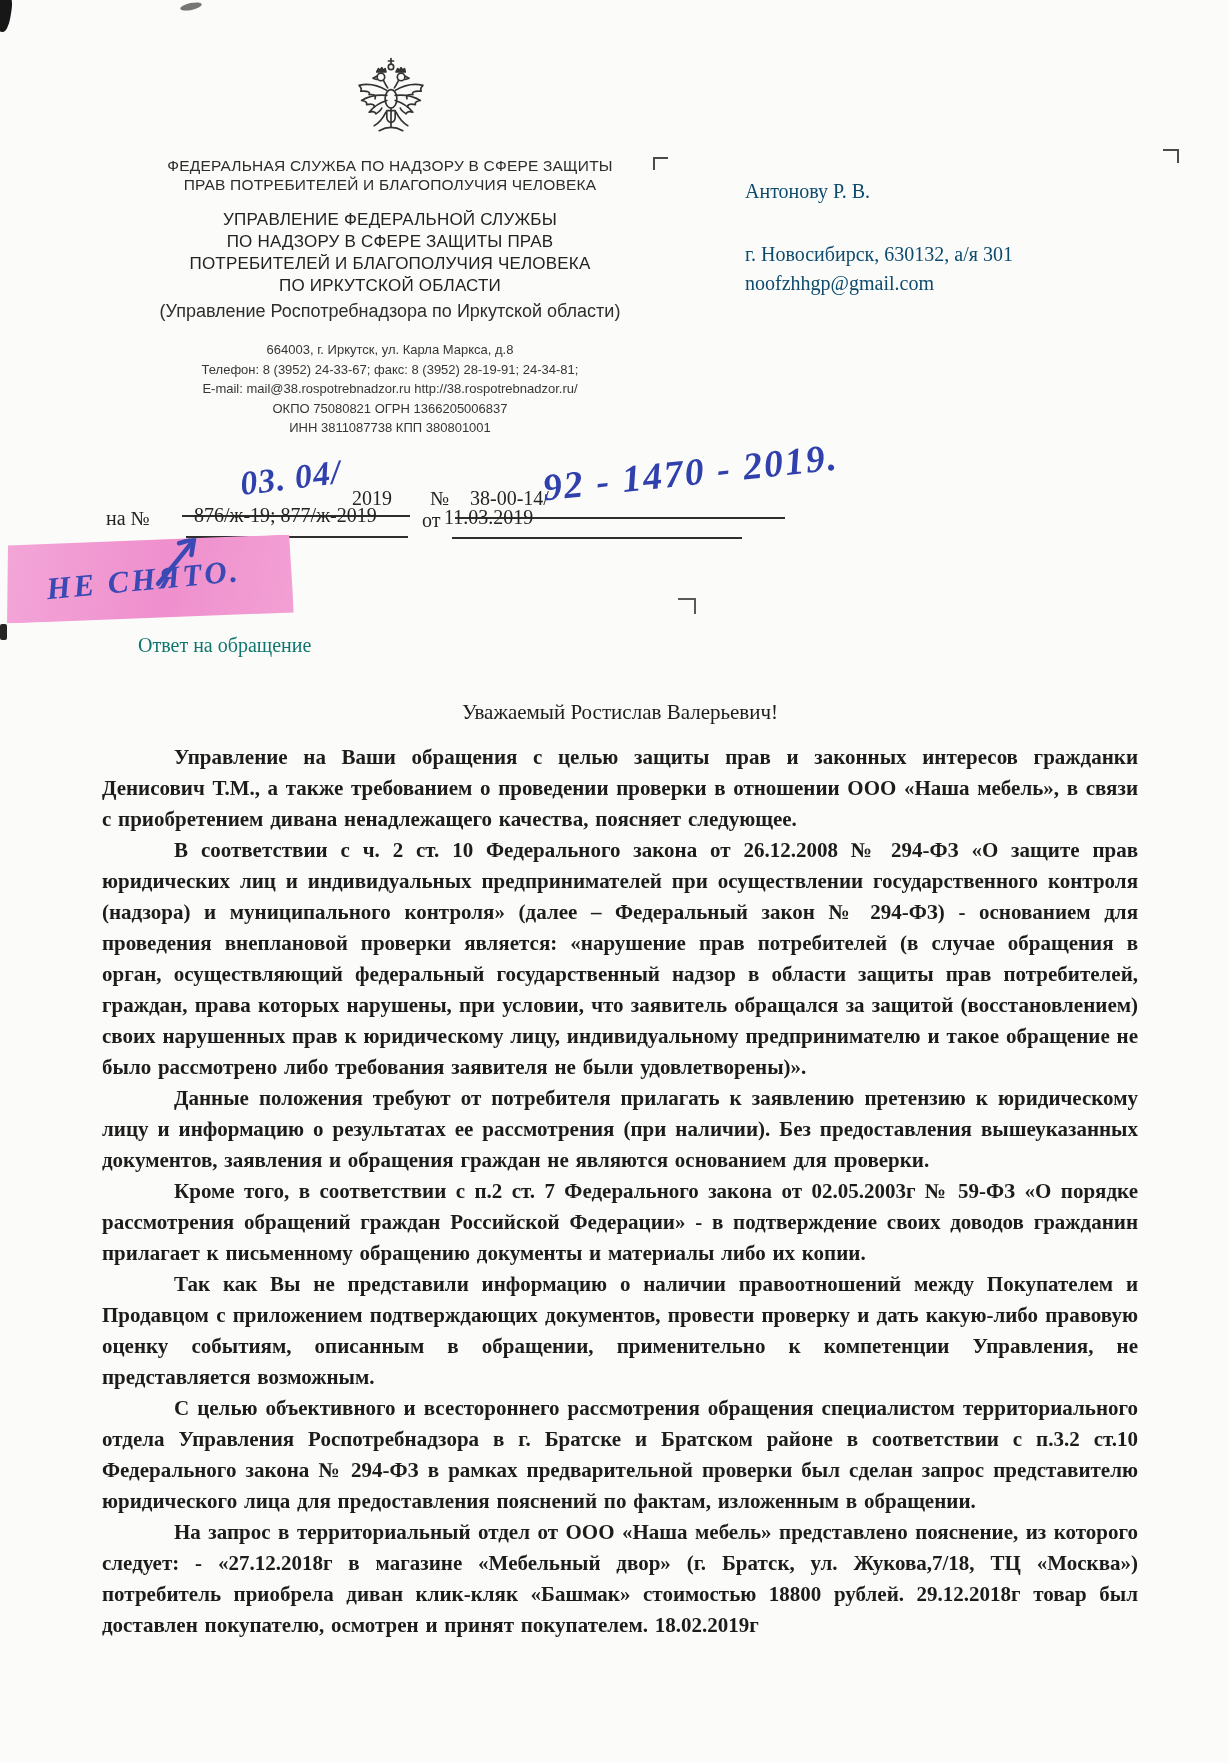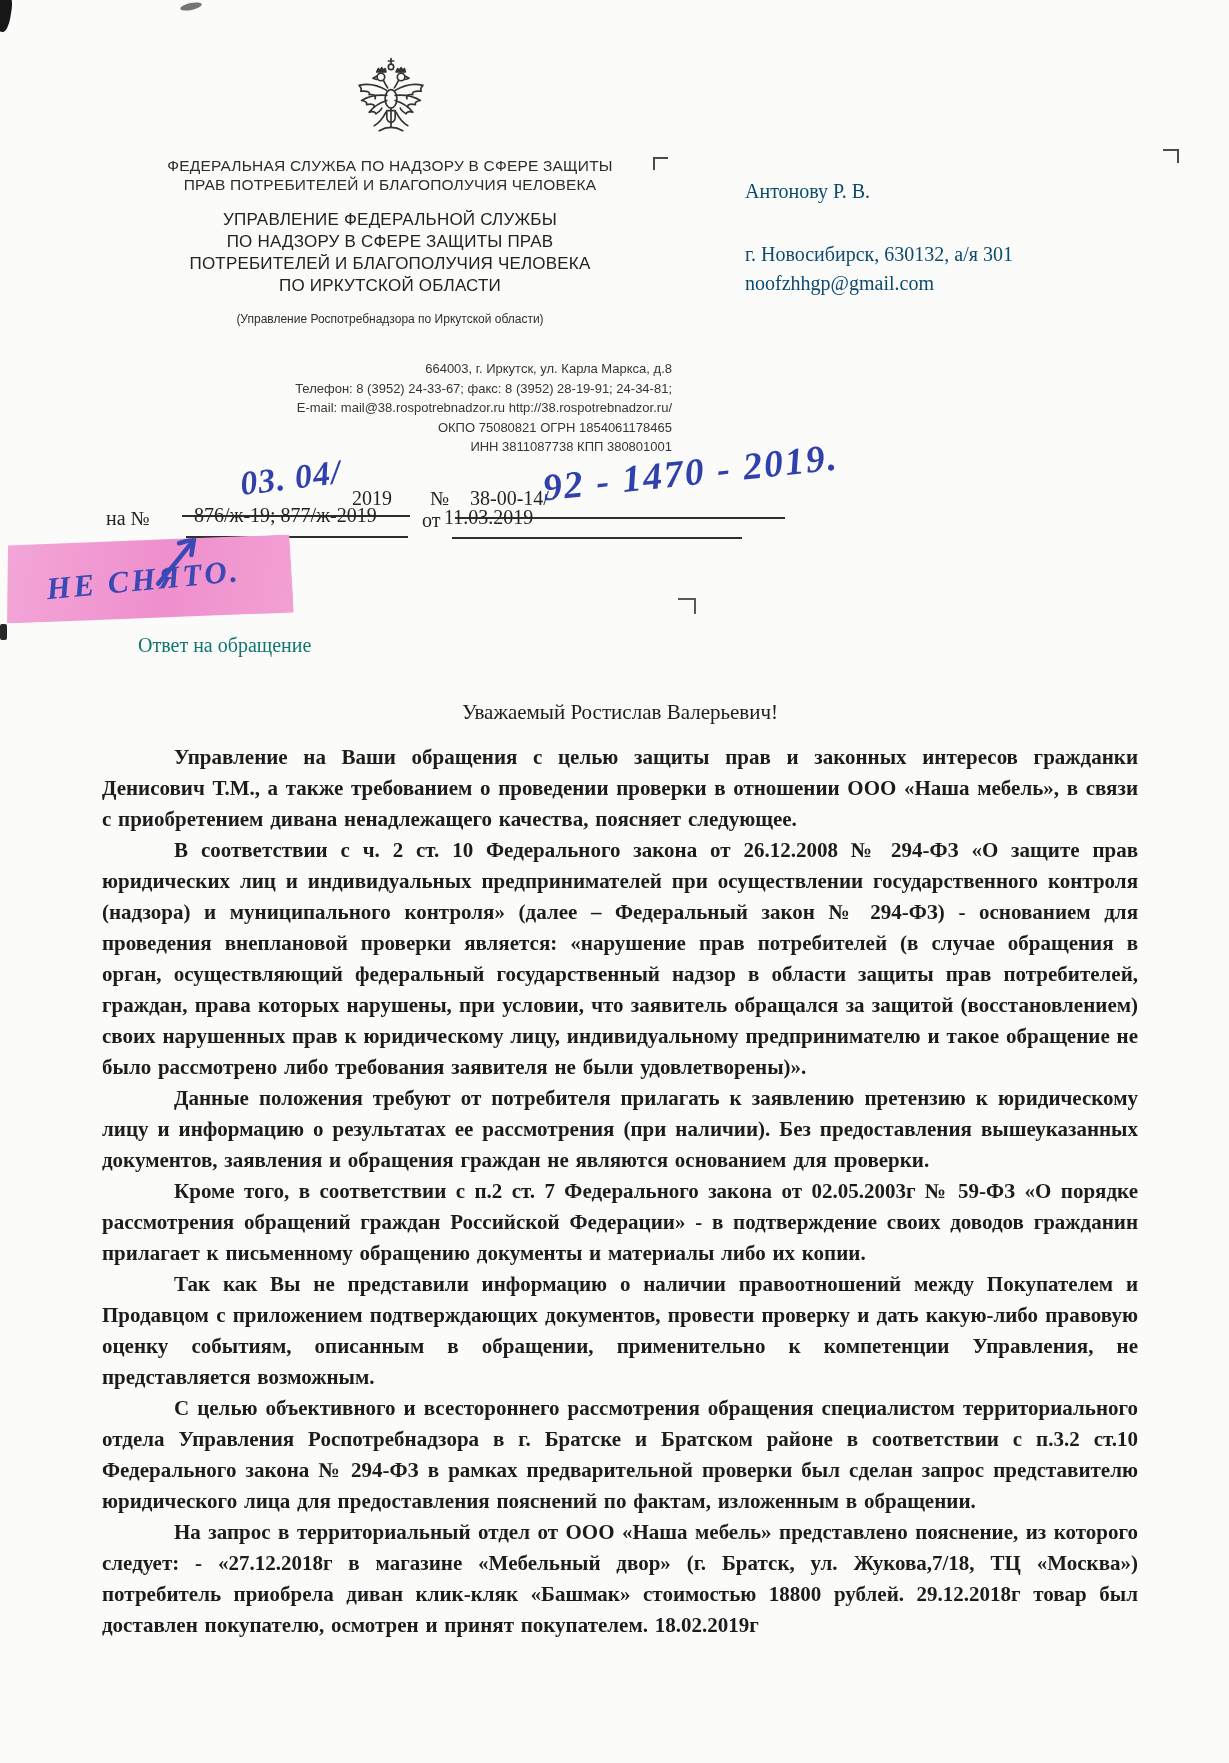--- a/index.html
+++ b/index.html
@@ -16,22 +16,22 @@
   
   .eagle { left:349px; top:56px; width:84px; height:94px; }
   .letterhead {
     left:108px; top:156px; width:564px;
     text-align:center;
     font-family:"Liberation Sans", sans-serif;
     color:#2d2d2d;
   }
   .lh-top   { font-size:15.5px; line-height:19px; letter-spacing:0.2px; }
   .lh-name  { font-size:17px; font-weight:normal; line-height:22px; margin-top:15px; letter-spacing:0.2px; color:#222; }
-  .lh-paren { font-size:12px; line-height:20px; margin-top:12px; }
-  .lh-contact { font-size:13px; line-height:19.5px; margin-top:30px; color:#363636;text-align:right; }
+  .lh-paren { font-size:18px; line-height:20px; margin-top:4px; }
+  .lh-contact { font-size:13px; line-height:19.5px; margin-top:19px; color:#363636; }
   .corner-tl { left:653px; top:157px; width:13px; height:11px; border-top:2px solid #4a4a4a; border-left:2px solid #4a4a4a; }
   .corner-tr { left:1163px; top:149px; width:14px; height:12px; border-top:2px solid #4a4a4a; border-right:2px solid #4a4a4a; }
   .corner-mid { left:678px; top:598px; width:16px; height:14px; border-top:2px solid #5a5a5a; border-right:2px solid #5a5a5a; }
   .recipient { left:745px; font-size:20px; color:#0c4a6e; }
   .r-name    { top:180px; }
   .r-address { top:243px; }
   .r-email   { top:272px; }
 
   
   .printed { font-size:20px; color:#242424; }
@@ -125,21 +125,21 @@
     <div>УПРАВЛЕНИЕ ФЕДЕРАЛЬНОЙ СЛУЖБЫ</div>
     <div>ПО НАДЗОРУ В СФЕРЕ ЗАЩИТЫ ПРАВ</div>
     <div>ПОТРЕБИТЕЛЕЙ И БЛАГОПОЛУЧИЯ ЧЕЛОВЕКА</div>
     <div>ПО ИРКУТСКОЙ ОБЛАСТИ</div>
   </div>
   <div class="lh-paren">(Управление Роспотребнадзора по Иркутской области)</div>
   <div class="lh-contact">
     <div>664003, г. Иркутск, ул. Карла Маркса, д.8</div>
     <div>Телефон: 8 (3952) 24-33-67; факс:  8 (3952) 28-19-91; 24-34-81;</div>
     <div>E-mail: mail@38.rospotrebnadzor.ru  http://38.rospotrebnadzor.ru/</div>
-    <div>ОКПО 75080821  ОГРН 1854061178465</div>
+    <div>ОКПО 75080821  ОГРН 1366205006837</div>
     <div>ИНН 3811087738  КПП 380801001</div>
   </div>
 </div>
 
 <div class="abs corner-tl"></div>
 <div class="abs corner-tr"></div>
 <div class="abs corner-mid"></div>
 <div class="abs recipient r-name">Антонову Р. В.</div>
 <div class="abs recipient r-address">г. Новосибирск, 630132, а/я 301</div>
 <div class="abs recipient r-email">noofzhhgp@gmail.com</div>

